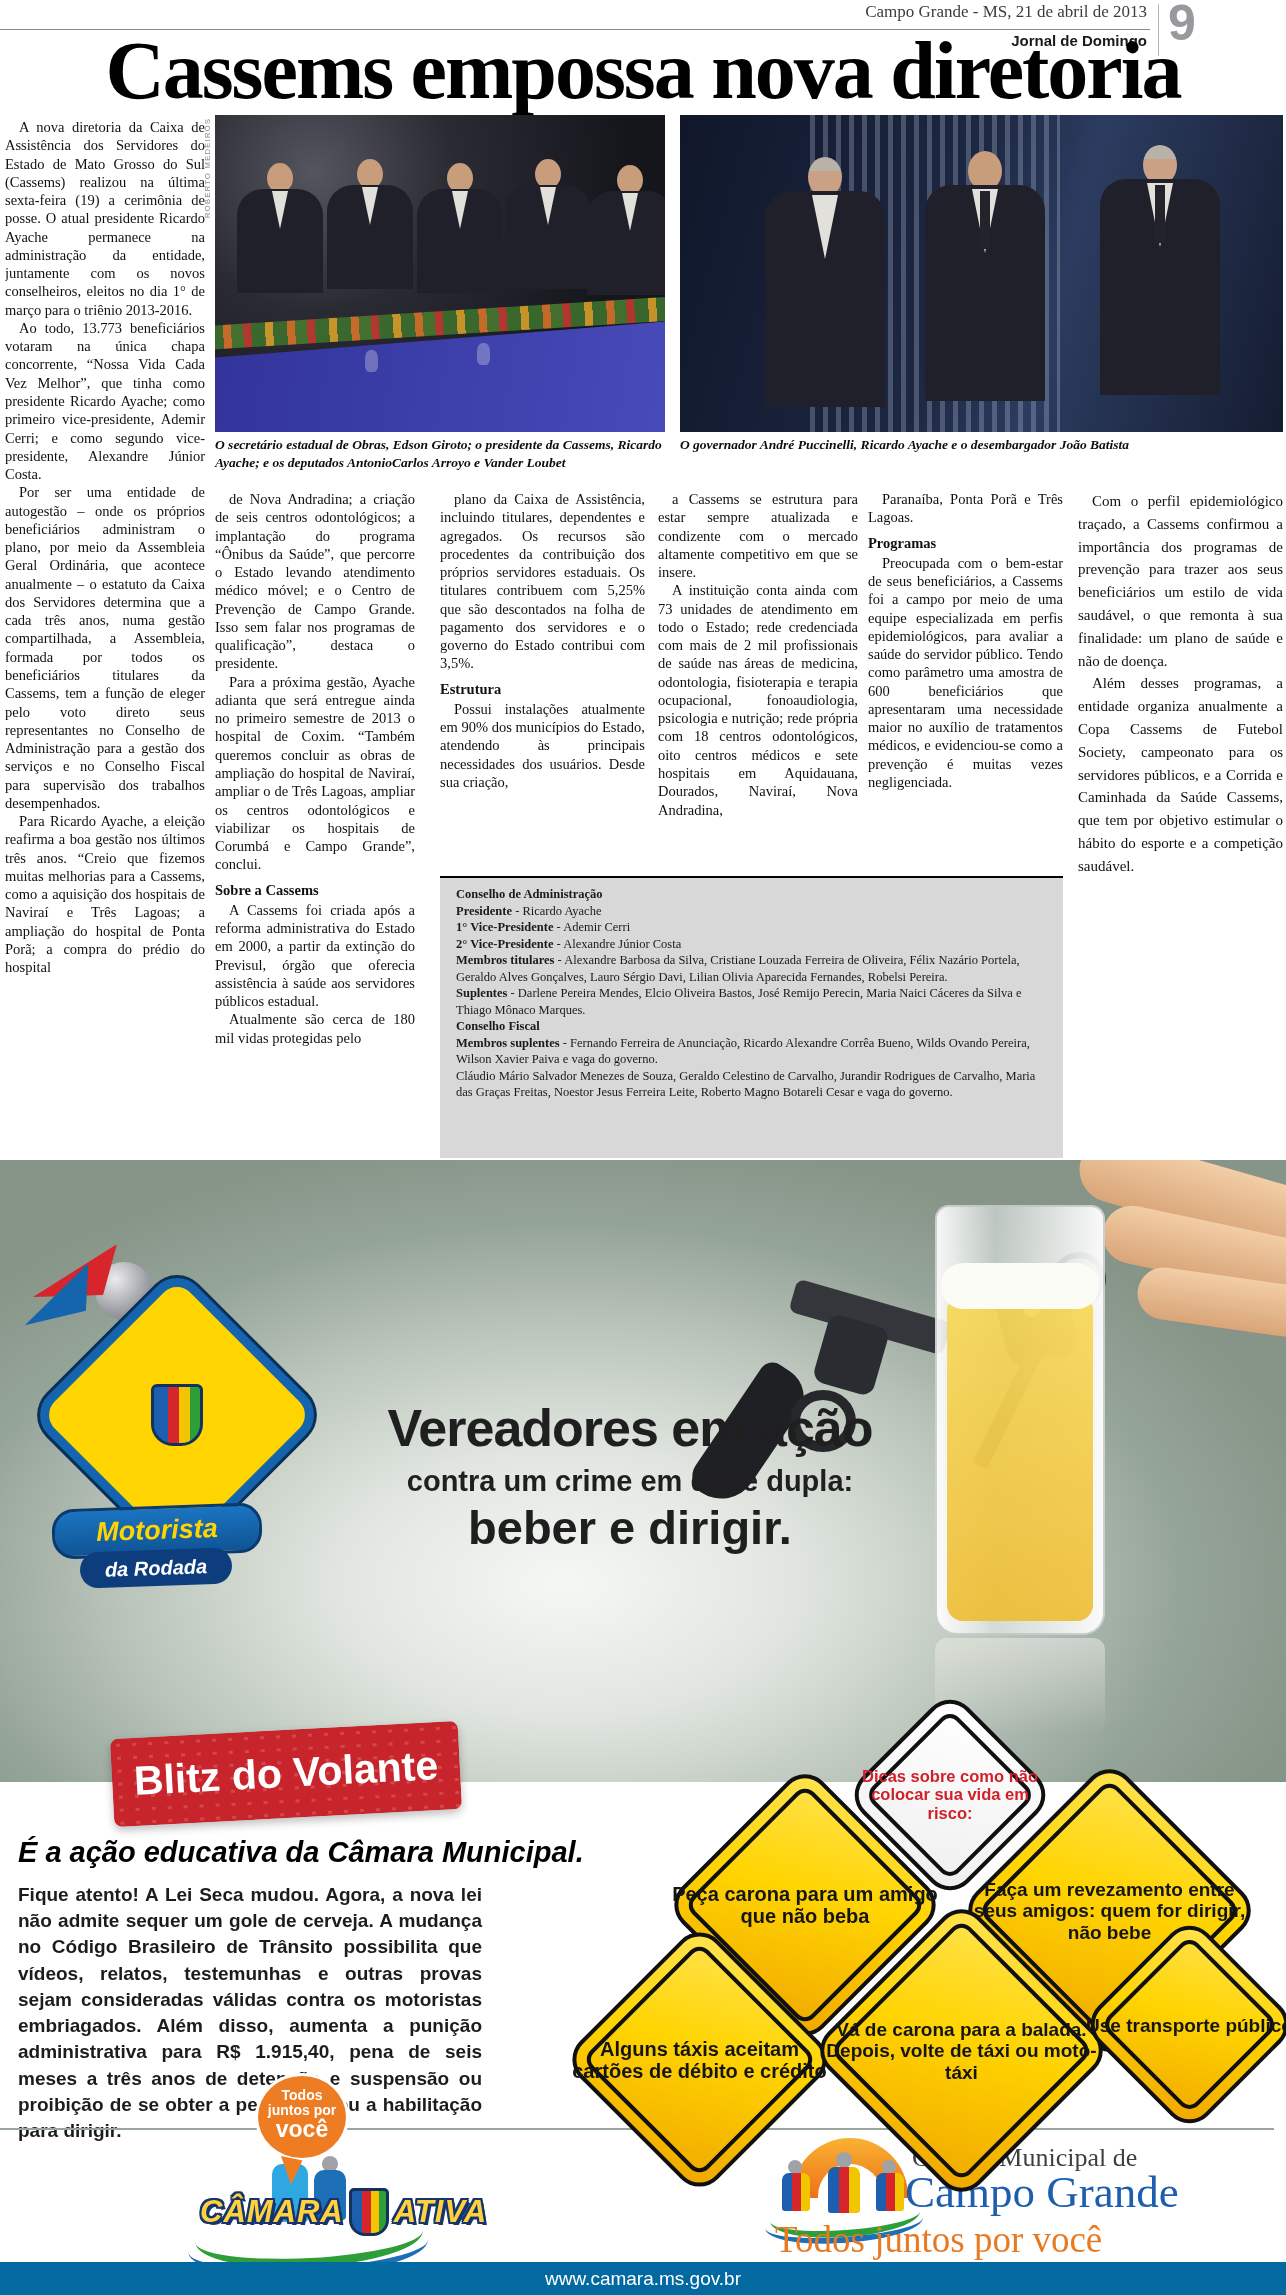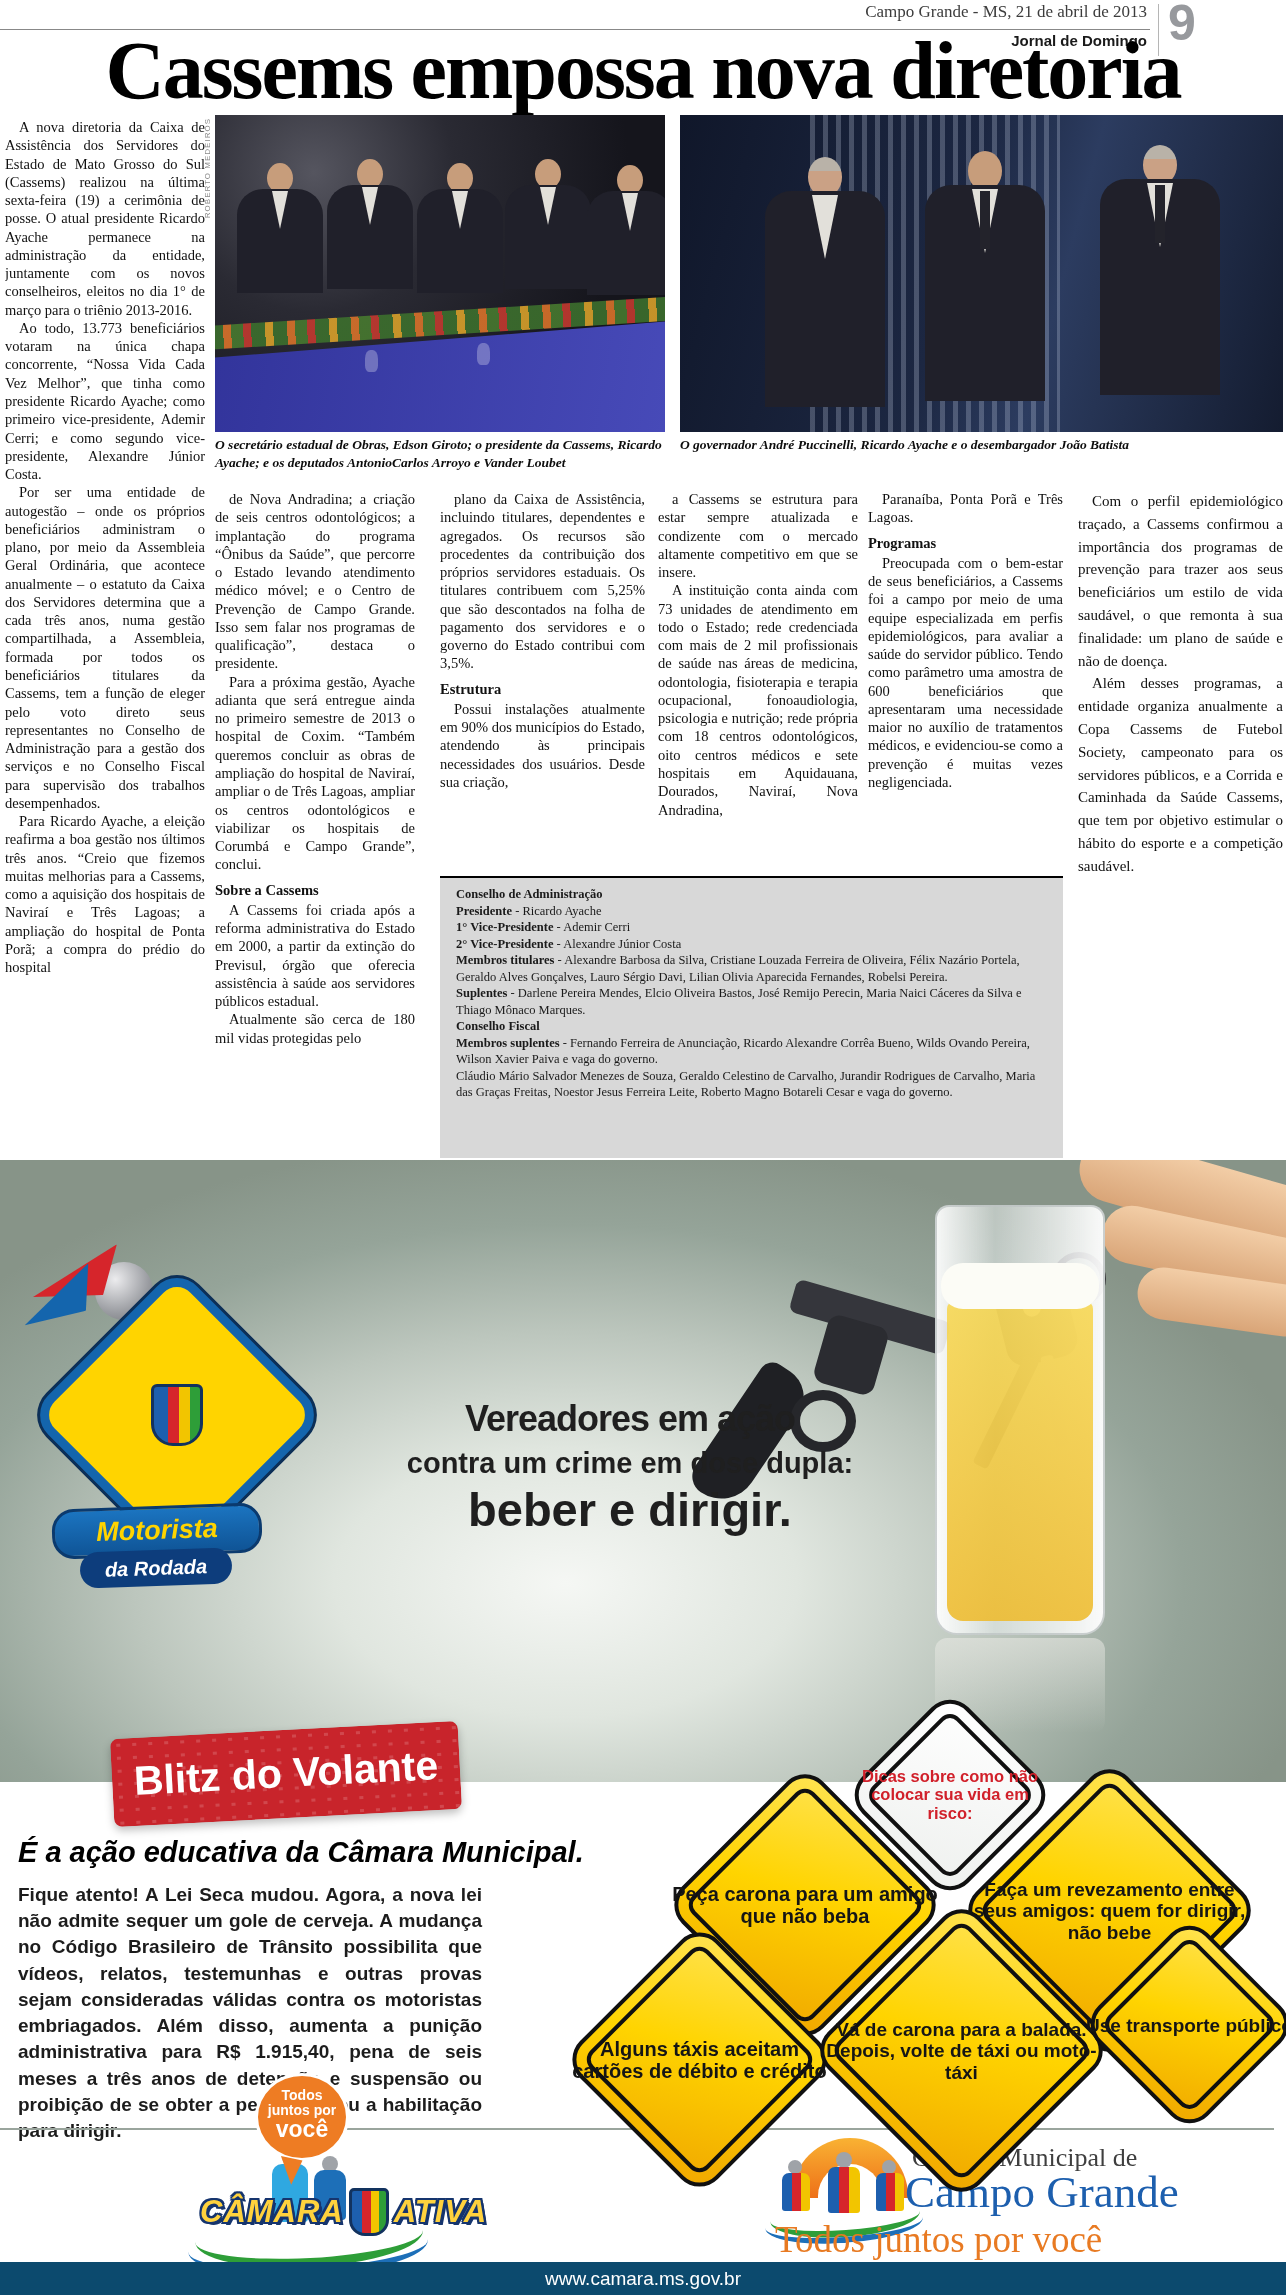--- a/index.html
+++ b/index.html
@@ -113,21 +113,21 @@
   .moto-wing-b{position:absolute;left:18px;top:122px;width:86px;height:40px;background:#1465ad;
                clip-path:polygon(0 55%,100% 0,70% 100%);transform:rotate(-30deg);}
   .ribbon1{position:absolute;left:52px;top:346px;width:204px;height:44px;border-radius:22px;
            background:linear-gradient(#1b74c0,#0f5496);border:3px solid #0b3a6e;transform:rotate(-2deg);
            color:#ffd400;font-weight:900;font-style:italic;font-size:27px;text-align:center;line-height:42px;}
   .ribbon2{position:absolute;left:80px;top:390px;width:152px;height:36px;border-radius:18px;
            background:#0d3d7c;transform:rotate(-2deg);color:#fff;font-weight:800;font-style:italic;
            font-size:20px;text-align:center;line-height:36px;}
   
   .ad-head{position:absolute;left:300px;top:238px;width:660px;text-align:center;color:#1f1f1f;}
-  .ad-h1{font-size:36px;font-weight:800;letter-spacing:-1px;margin:0;}
+  .ad-h1{font-size:52px;font-weight:800;letter-spacing:-1px;margin:0;}
   .ad-h2{font-size:29px;font-weight:800;margin:7px 0 0;}
   .ad-h3{font-size:47px;font-weight:700;margin:2px 0 0;}
   
   .stamp{position:absolute;left:112px;top:570px;width:348px;height:88px;background:#c8242b;
          background-image:radial-gradient(rgba(255,255,255,.16) 2px,transparent 2.5px);background-size:16px 13px;
          transform:rotate(-3deg);border-radius:8px;box-shadow:0 4px 8px rgba(0,0,0,.25);
          color:#fff;font-weight:900;font-size:41px;text-align:center;line-height:86px;}
   .ad-sub{position:absolute;left:18px;top:676px;font-size:29px;font-weight:900;font-style:italic;color:#000000;margin:0;}
   .ad-copy{position:absolute;left:18px;top:722px;width:464px;font-size:19px;line-height:1.38;
            font-weight:600;color:#1c1c1c;text-align:justify;margin:0;}
@@ -169,21 +169,21 @@
           background:linear-gradient(90deg,#1d5fae 0 34%,#d6252b 34% 67%,#f2c500 67%);}
   .cg-head{position:absolute;border-radius:50%;background:#9fa3a8;}
   .cg-sw-g{position:absolute;left:770px;top:1036px;width:150px;height:34px;border-radius:50%;
            border-bottom:7px solid #2e9e38;transform:rotate(-4deg);}
   .cg-sw-b{position:absolute;left:765px;top:1043px;width:158px;height:34px;border-radius:50%;
            border-bottom:6px solid #1d6fb8;transform:rotate(-4deg);}
   .cg-pre{position:absolute;left:912px;top:983px;font-family:"Liberation Serif",serif;font-size:26px;color:#3f3f3f;margin:0;}
   .cg-name{position:absolute;left:905px;top:1006px;font-family:"Liberation Serif",serif;font-size:45px;color:#1d5fae;margin:0;}
   .cg-slogan{position:absolute;left:775px;top:1058px;font-family:"Liberation Serif",serif;font-size:37px;color:#e87a22;margin:0;}
   
-  .urlbar{position:absolute;left:0;top:1102px;width:1286px;height:33px;background:#0c4a6e;z-index:6;}
+  .urlbar{position:absolute;left:0;top:1102px;width:1286px;height:33px;background:#0369a1;z-index:6;}
   .urlbar a{display:block;width:100%;text-align:center;color:#fff;font-size:19px;line-height:33px;
             text-decoration:none;font-family:"Liberation Sans",sans-serif;}
 </style>
 </head>
 <body>
 
 <div class="page">
 
   <div class="hdr-date">Campo Grande - MS, 21 de abril de 2013</div>
   <div class="hdr-rule"></div>

